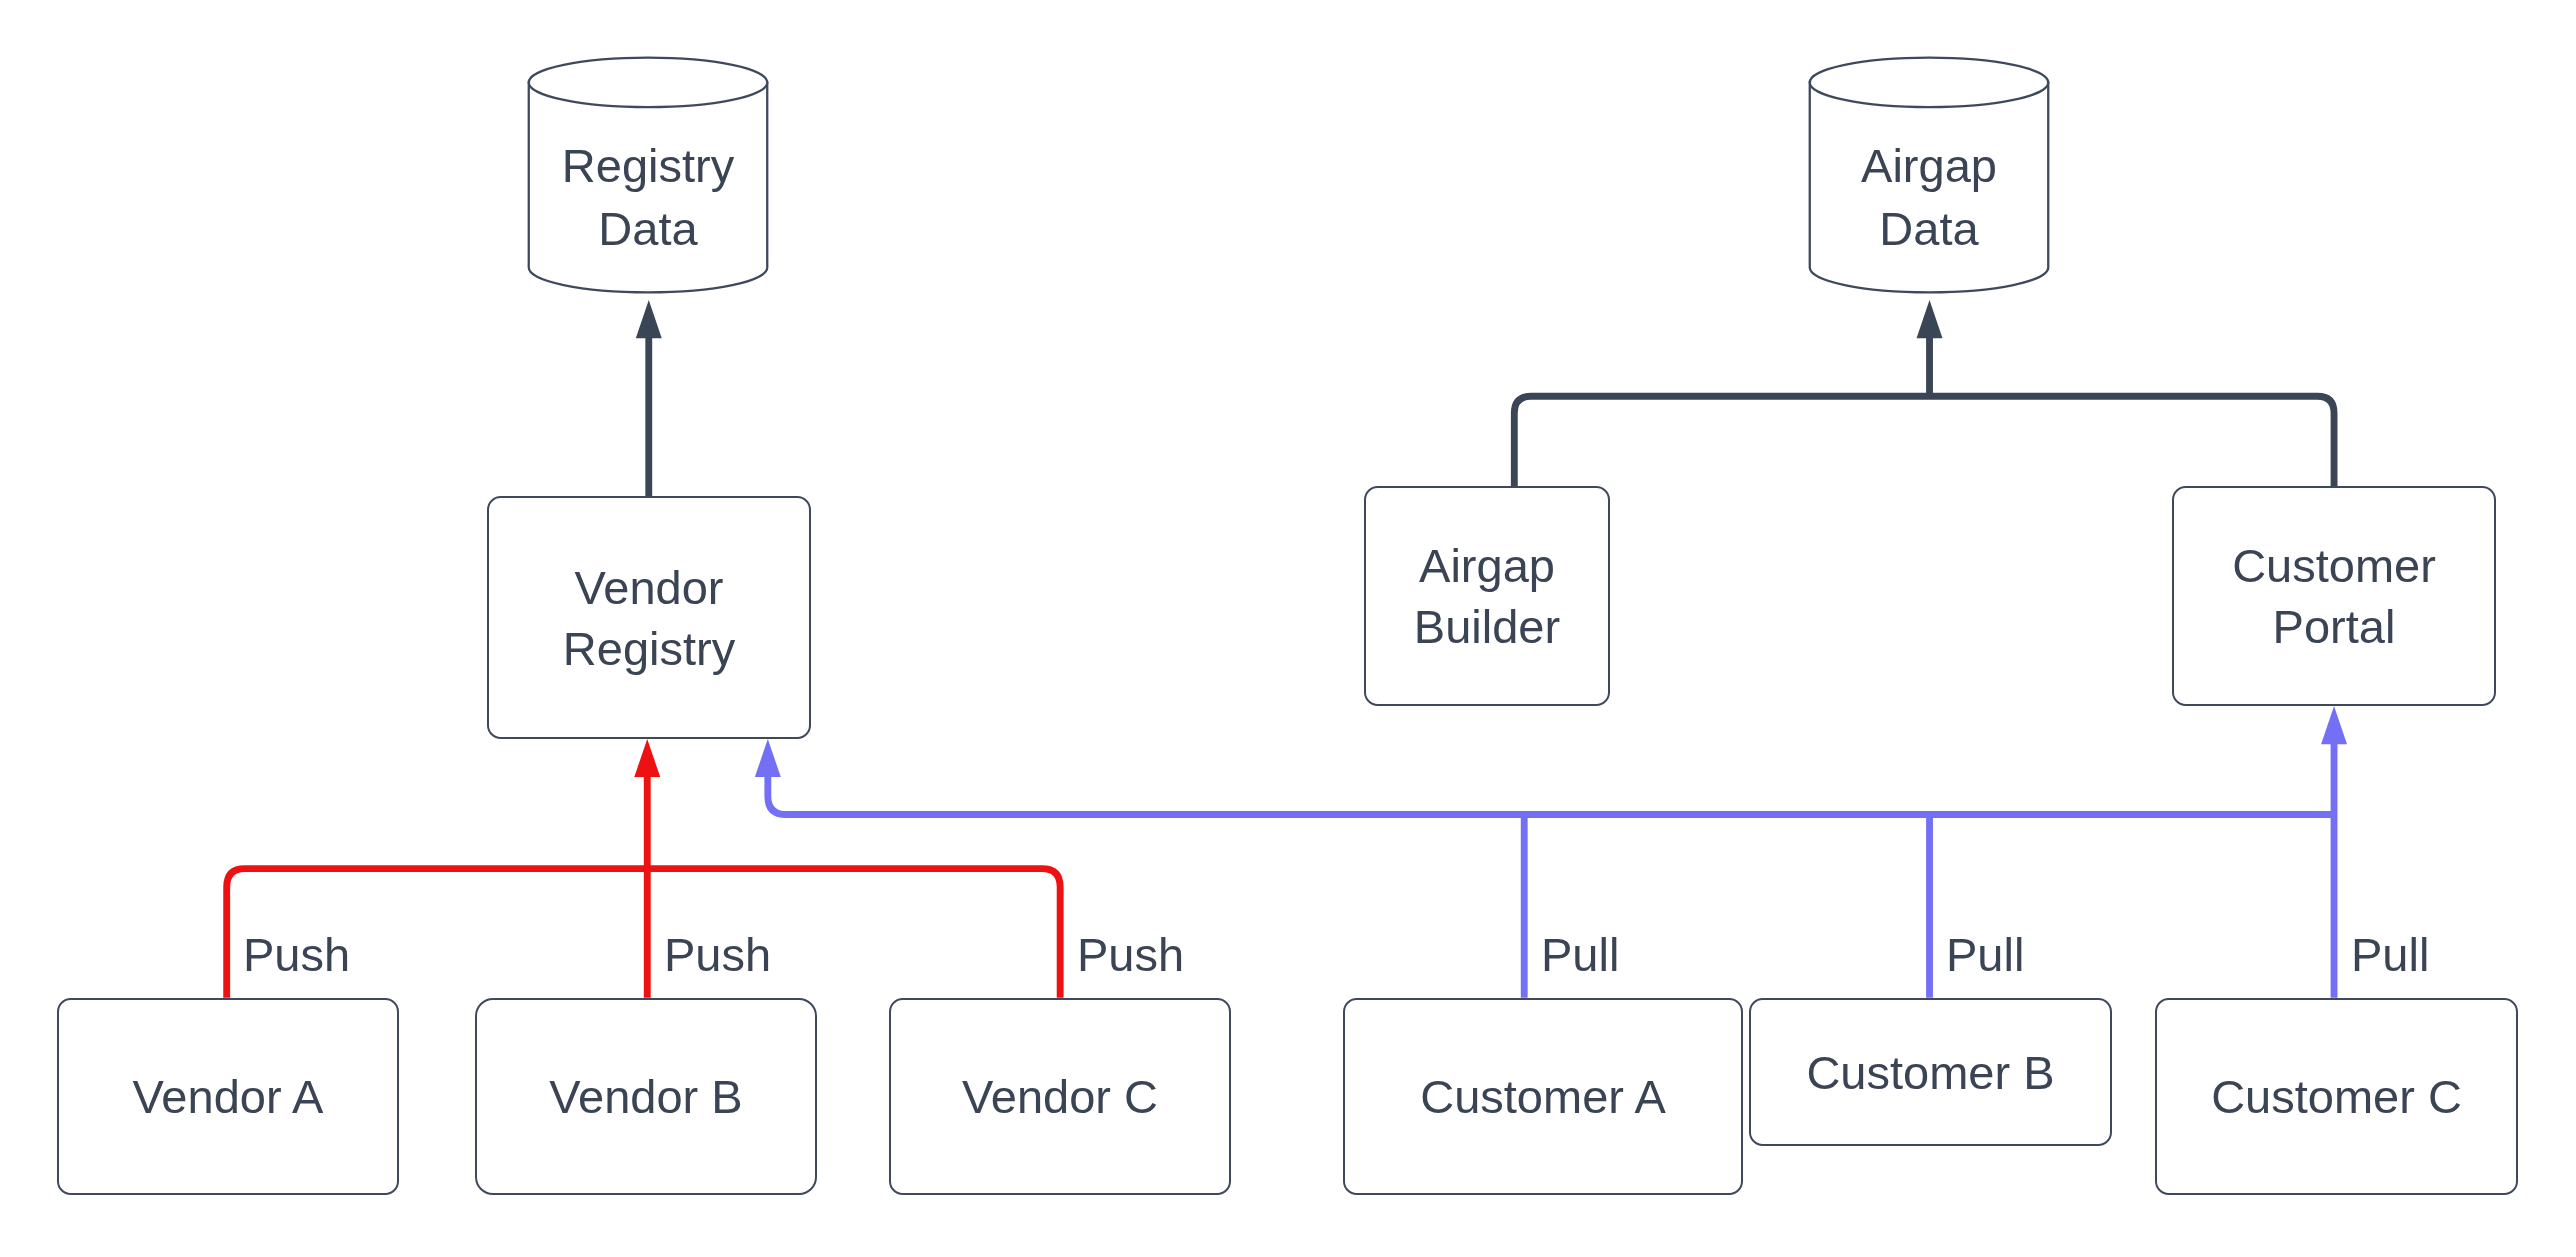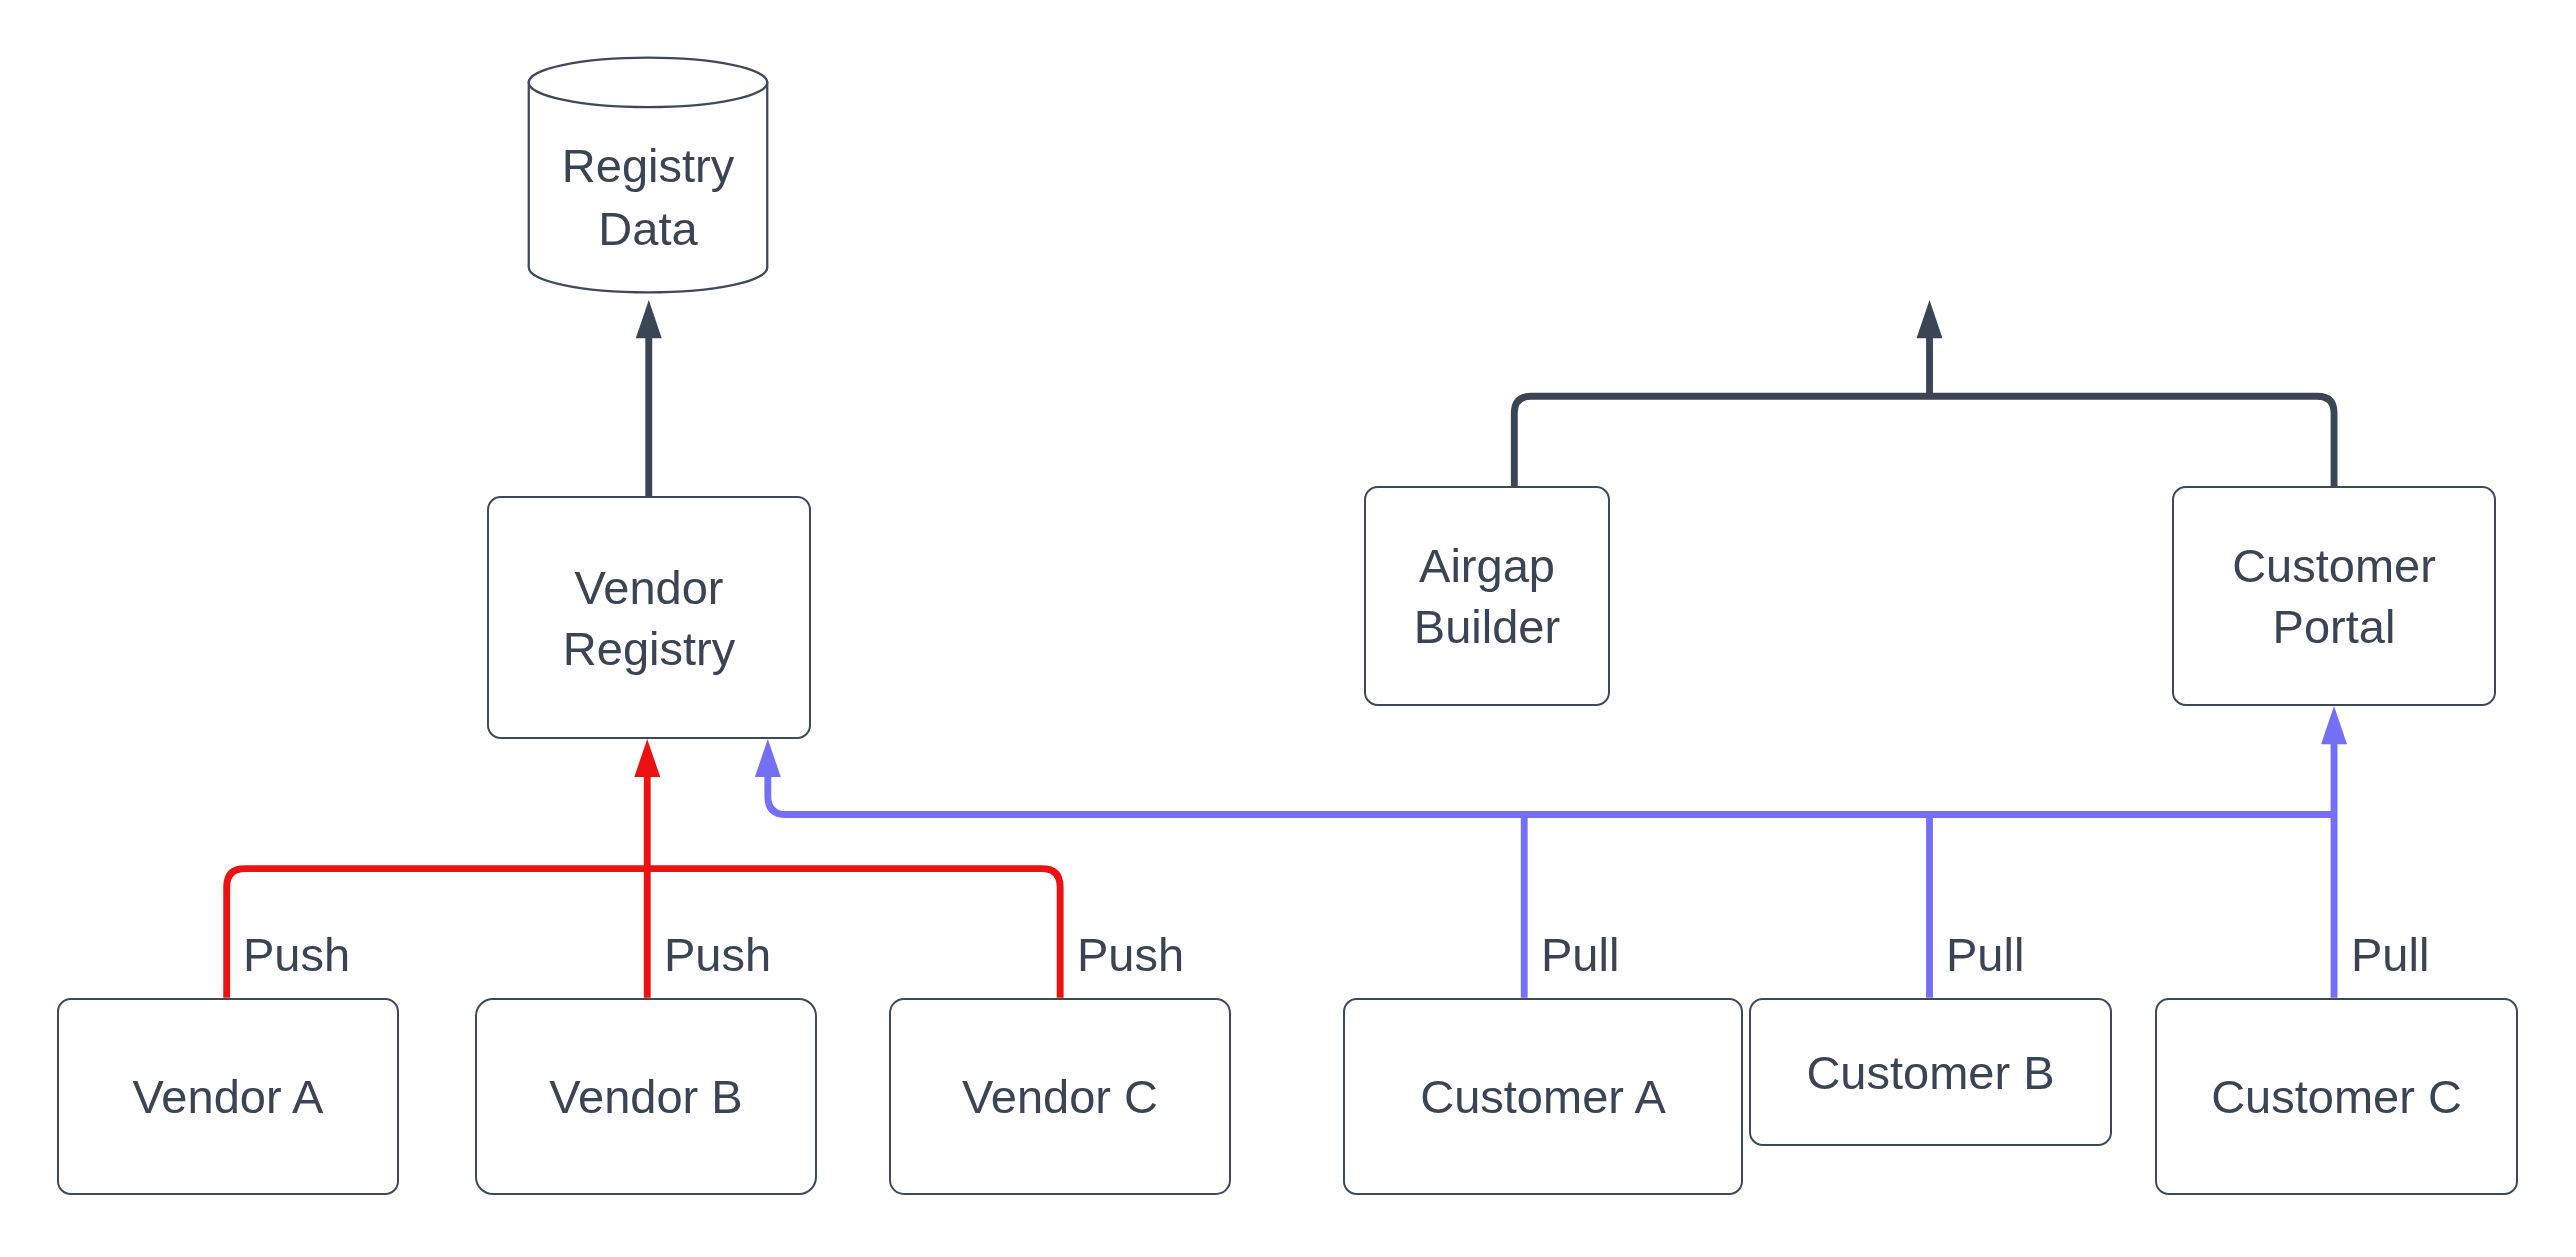--- a/index.html
+++ b/index.html
@@ -107,40 +107,47 @@
   </svg>
 
   <div class="node cyl" style="left:526px; top:55px; width:244px; height:240px;">
     <svg class="cyl-shape" viewBox="0 0 320 315">
       <path class="cyl-stroke" d="M 3.5 36 L 3.5 279 A 156.5 32.5 0 0 0 316.5 279 L 316.5 36 Z"></path>
       <ellipse class="cyl-stroke" cx="160" cy="36" rx="156.5" ry="32.5"></ellipse>
     </svg>
     <span class="lbl">Registry Data</span>
   </div>
 
+  <div class="node cyl" style="left:1807px; top:55px; width:244px; height:240px;">
+    <svg class="cyl-shape" viewBox="0 0 320 315">
+      <path class="cyl-stroke" d="M 3.5 36 L 3.5 279 A 156.5 32.5 0 0 0 316.5 279 L 316.5 36 Z"></path>
+      <ellipse class="cyl-stroke" cx="160" cy="36" rx="156.5" ry="32.5"></ellipse>
+    </svg>
+    <span class="lbl">Airgap Data</span>
+  </div>
 
   <div class="node box" style="left:487px; top:496px; width:324px; height:243px;">
     <span class="lbl wrap-340">Vendor Registry</span>
   </div>
 
   <div class="node box" style="left:1364px; top:486px; width:246px; height:220px;">
     <span class="lbl wrap-330">Airgap Builder</span>
   </div>
 
   <div class="node box" style="left:2172px; top:486px; width:324px; height:220px;">
     <span class="lbl wrap-340">Customer Portal</span>
   </div>
 
   <div class="node box" style="left:57px; top:998px; width:342px; height:197px;">
     <span class="lbl nowrap">Vendor A</span>
   </div>
   <div class="node box" style="left:475px; top:998px; width:342px; height:197px;border-radius:18px;">
     <span class="lbl nowrap">Vendor B</span>
   </div>
-  <div class="node box" style="left:889px; top:998px; width:342px; height:197px;border-radius:15px;">
+  <div class="node box" style="left:889px; top:998px; width:342px; height:197px;">
     <span class="lbl nowrap">Vendor C</span>
   </div>
   <div class="node box" style="left:1343px; top:998px; width:400px; height:197px;">
     <span class="lbl nowrap">Customer A</span>
   </div>
   <div class="node box" style="left:1749px; top:998px; width:363px; height:148px;">
     <span class="lbl nowrap">Customer B</span>
   </div>
   <div class="node box" style="left:2155px; top:998px; width:363px; height:197px;">
     <span class="lbl nowrap">Customer C</span>

